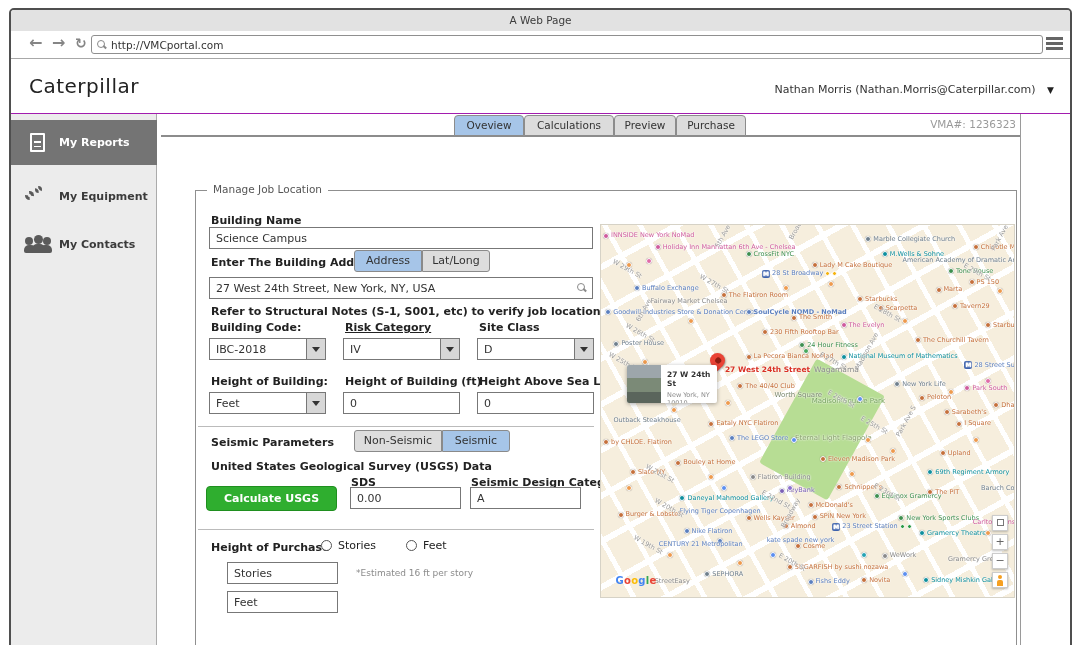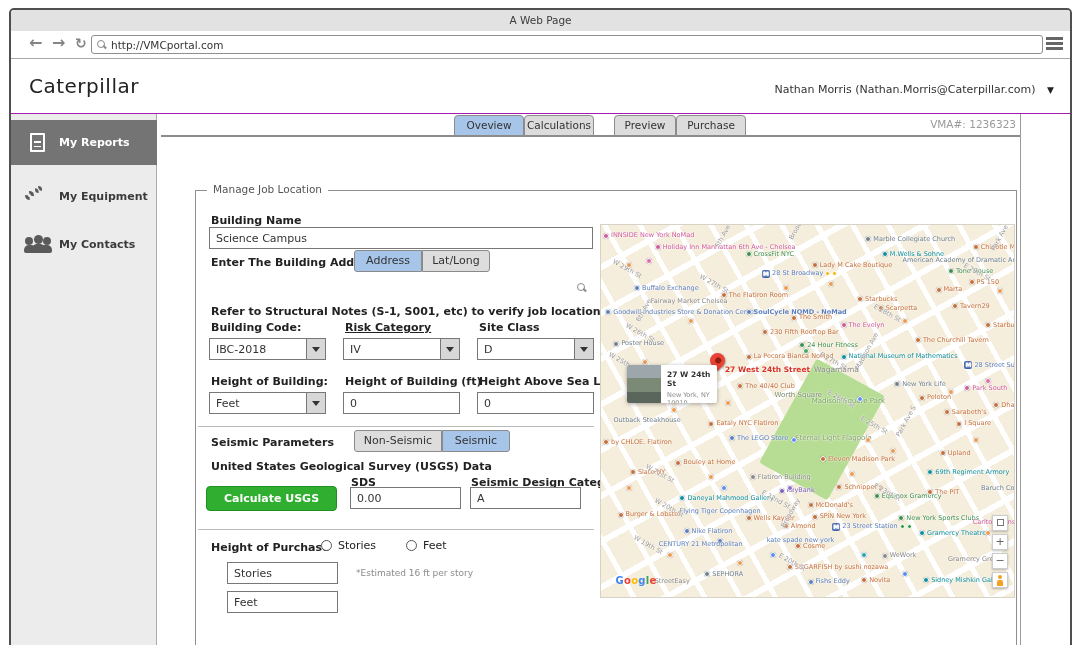--- a/index.html
+++ b/index.html
@@ -49,21 +49,21 @@
   .icon-people .b1{ left:8px; top:9px; width:13px; height:9px; }
   .icon-people .h2{ left:1px; top:2px; } .icon-people .b2{ left:0; top:10px; }
   .icon-people .h3{ left:19px; top:2px; } .icon-people .b3{ left:16px; top:10px; }
 
   
   .content-edge { position:absolute; left:1009px; top:104px; width:1px; height:536px; background:#9a9a9a; }
   .tabline { position:absolute; left:150px; top:125px; width:859px; height:1.5px; background:#8c8c8c; }
   .tab { position:absolute; top:105px; height:21px; border:1px solid #8c8c8c; border-radius:4px 4px 0 0;
          background:#dcdcdc; font-size:10.5px; color:#333; text-align:center; line-height:19px; cursor:pointer; }
   .tab.sel { background:#a6c5e8; }
-  .t0{ left:443px; width:70px; } .t1{ left:513px; width:70px; } .t2{ left:603px; width:62px; } .t3{ left:665px; width:70px; }
+  .t0{ left:443px; width:70px; } .t1{ left:513px; width:90px; } .t2{ left:603px; width:62px; } .t3{ left:665px; width:70px; }
   .vma { position:absolute; left:860px; top:108px; width:145px; text-align:right; font-size:10.5px; color:#9a9a9a; }
 
   
   .fieldset { position:absolute; left:184px; top:180px; width:822px; height:475px; border:1px solid #8f8f8f; }
   .legend { position:absolute; left:196px; top:173px; background:#fff; padding:0 6px; font-size:10.5px; color:#555; }
 
   .flabel { position:absolute; font-size:11px; font-weight:bold; color:#222; white-space:nowrap; }
   .inp { position:absolute; height:22px; border:1px solid #777; background:#fff; font-family:inherit;
          font-size:11px; color:#333; padding:0 6px; border-radius:0; }
   .selbox { position:absolute; height:22px; border:1px solid #777; background:#fff; display:flex; align-items:center; cursor:pointer; }
@@ -188,20 +188,21 @@
     <div class="fieldset"></div>
     <div class="legend">Manage Job Location</div>
 
     <span class="flabel" style="left:200px;top:204px">Building Name</span>
     <input class="inp" style="left: 198px; top: 217px; width: 384px;" readonly="" value="Science Campus">
 
     <span class="flabel" style="left:200px;top:246px">Enter The Building Addresss:</span>
     <div class="seg sel" style="left:343px;top:240px;width:68px;border-radius:3px 0 0 3px">Address</div>
     <div class="seg" style="left:411px;top:240px;width:68px;border-radius:0 3px 3px 0">Lat/Long</div>
 
+    <input class="inp" style="left: 198px; top: 267px; width: 384px;" readonly="" value="27 West 24th Street, New York, NY, USA">
     <span class="mag addr-mag"></span>
 
     <span class="flabel" style="left:200px;top:295px">Refer to Structural Notes (S-1, S001, etc) to verify job location information</span>
 
     <span class="flabel" style="left:200px;top:311px">Building Code:</span>
     <span class="flabel" style="left:334px;top:311px;text-decoration:underline">Risk Category</span>
     <span class="flabel" style="left:468px;top:311px">Site Class</span>
 
     <div class="selbox" style="left:198px;top:328px;width:117px">
       <span class="val">IBC-2018</span>

